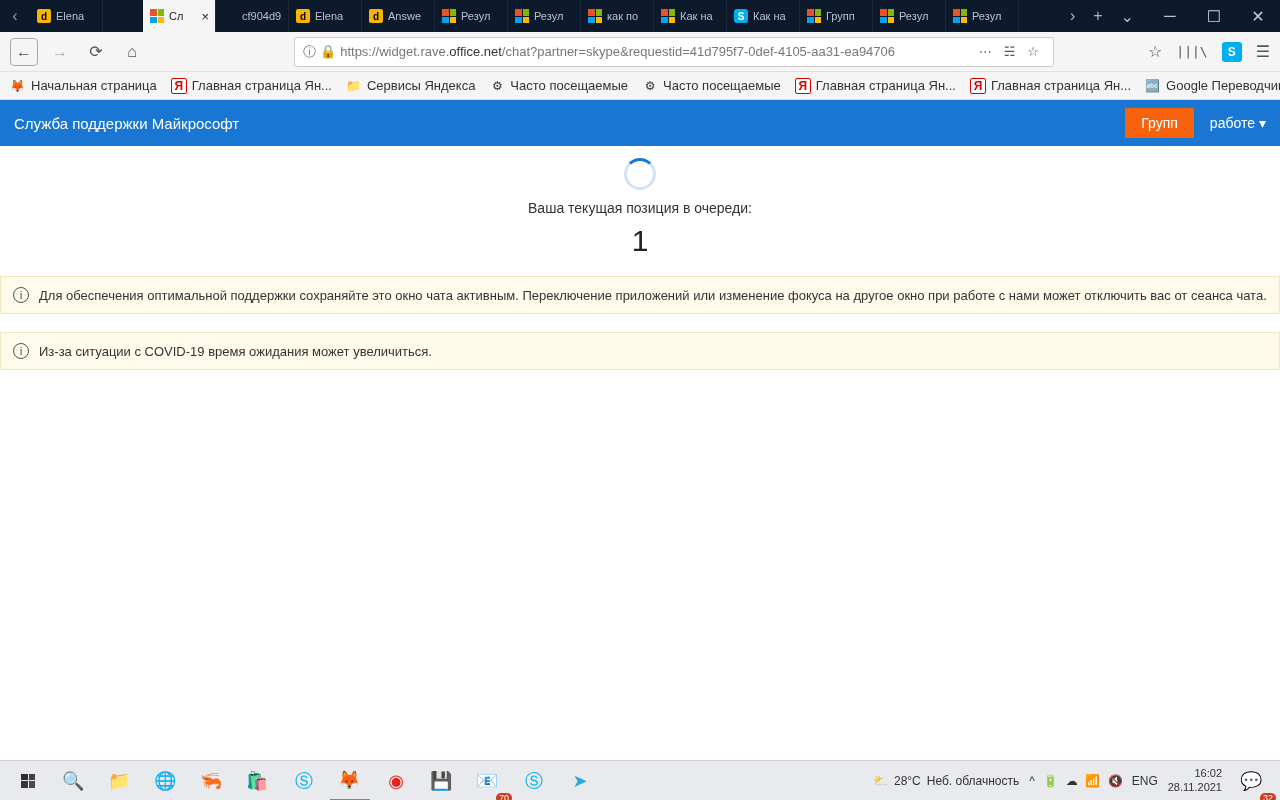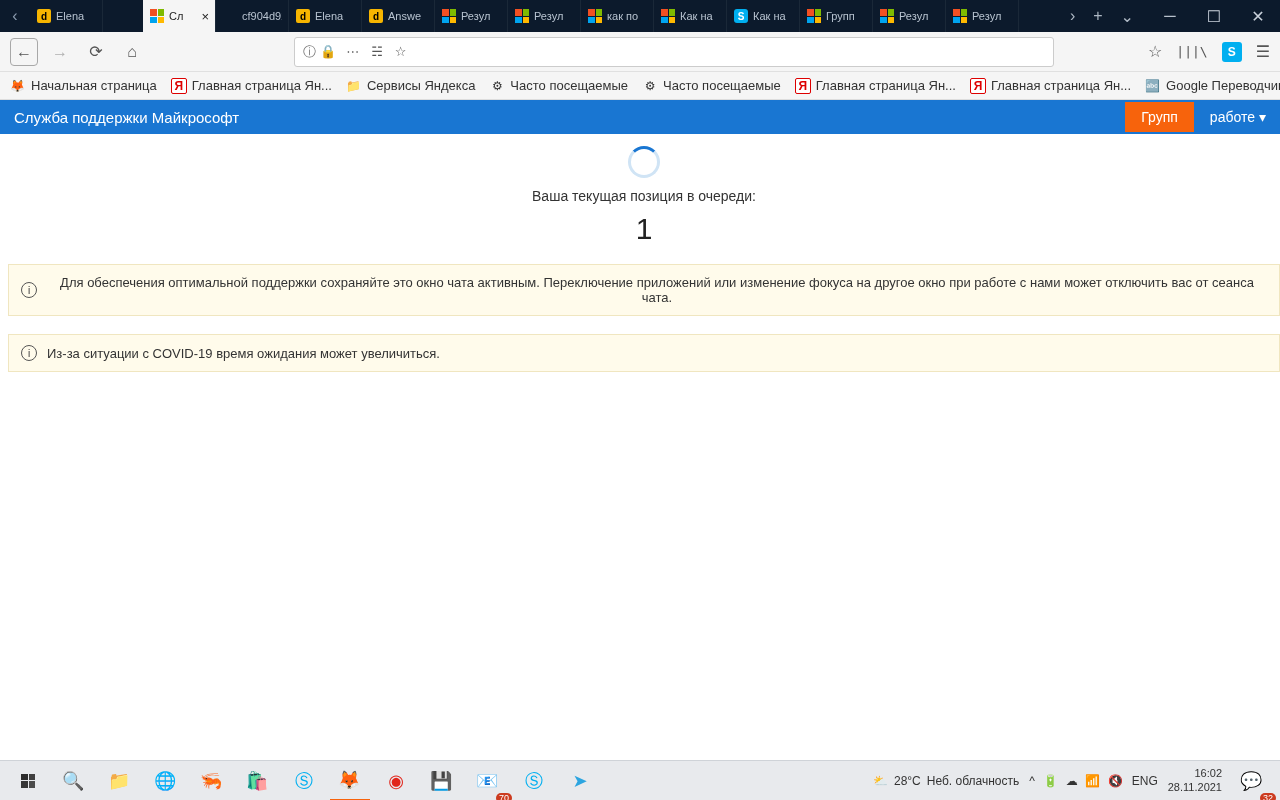--- a/index.html
+++ b/index.html
@@ -27,24 +27,24 @@
 .url-actions{display:flex;gap:12px;padding:0 6px;color:#555;}
 .url-actions span{cursor:pointer;}
 .right-icons{display:flex;gap:14px;margin-left:auto;color:#555;align-items:center;}
 .right-icons span{cursor:pointer;}
 .skype-badge{width:20px;height:20px;background:#00aff0;border-radius:3px;display:flex;align-items:center;justify-content:center;color:#fff;font-weight:bold;font-size:12px;}
 .bookmarks{height:28px;background:#f5f5f5;display:flex;align-items:center;padding:0 10px;gap:14px;font-size:13px;color:#333;border-bottom:1px solid #ddd;}
 .bookmark{display:flex;align-items:center;gap:5px;cursor:pointer;white-space:nowrap;}
 .bookmark .bicon{width:16px;height:16px;display:flex;align-items:center;justify-content:center;font-size:12px;}
 .ffx{color:#ff9500;}
 .yx{background:#fff;border:1px solid #d00;color:#d00;font-size:10px;font-weight:bold;border-radius:2px;width:14px;height:14px;}
-.app-header{height:34px;background:#1976d2;display:flex;align-items:center;padding:0 14px;color:#fff;font-size:15px;}
+.app-header{height:46px;background:#1976d2;display:flex;align-items:center;padding:0 14px;color:#fff;font-size:15px;}
 .app-header .logout{margin-left:auto;background:#f7630c;color:#fff;padding:7px 16px;border:none;font-size:14px;cursor:pointer;}
 .app-header .lang{margin-left:16px;display:flex;align-items:center;gap:4px;cursor:pointer;font-size:14px;}
-.content{padding-top:12px;text-align:center;padding-left:8px;}
+.content{padding-top:12px;text-align:center;}
 .spinner{width:32px;height:32px;border:3px solid #d0e4f5;border-top-color:#1976d2;border-radius:50%;margin:0 auto 10px;}
 .queue-text{font-size:14px;color:#333;margin-bottom:8px;}
 .queue-num{font-size:30px;color:#222;}
 .notice{background:#fffbeb;border:1px solid #f0e6c0;display:flex;align-items:center;gap:10px;padding:10px 12px;font-size:13px;color:#333;margin-top:18px;}
 .notice .ninfo{width:16px;height:16px;border:1.5px solid #555;border-radius:50%;display:flex;align-items:center;justify-content:center;font-size:10px;flex-shrink:0;}
 .taskbar{position:absolute;bottom:0;left:0;right:0;height:40px;background:#e8eaed;display:flex;align-items:center;padding:0 8px;border-top:1px solid #cfd3d8;}
 .tb-left{display:flex;align-items:center;gap:6px;}
 .tb-icon{width:40px;height:40px;display:flex;align-items:center;justify-content:center;cursor:pointer;font-size:18px;}
 .tb-icon.active{border-bottom:2px solid #f7630c;}
 .tb-right{margin-left:auto;display:flex;align-items:center;gap:10px;font-size:12px;color:#333;}
@@ -197,20 +197,23 @@
 </div>
 
 <div class="nav-bar">
   <div class="nav-btn back">←</div>
   <div class="nav-btn disabled">→</div>
   <div class="nav-btn">⟳</div>
   <div class="nav-btn">⌂</div>
   <div class="url-bar">
     <span class="info">ⓘ</span>
     <span class="lock">🔒</span>
+    <span class="url-text">
+      <span>https://widget.rave.</span><b>office.net</b><span>/chat?partner=skype&amp;requestid=41d795f7-0def-4105-aa31-ea94706</span>
+    </span>
     <div class="url-actions">
       <span>⋯</span>
       <span>☵</span>
       <span>☆</span>
     </div>
   </div>
   <div class="right-icons">
     <span>☆</span>
     <span style="font-family:monospace;">|||\</span>
     <span class="skype-badge">S</span>

